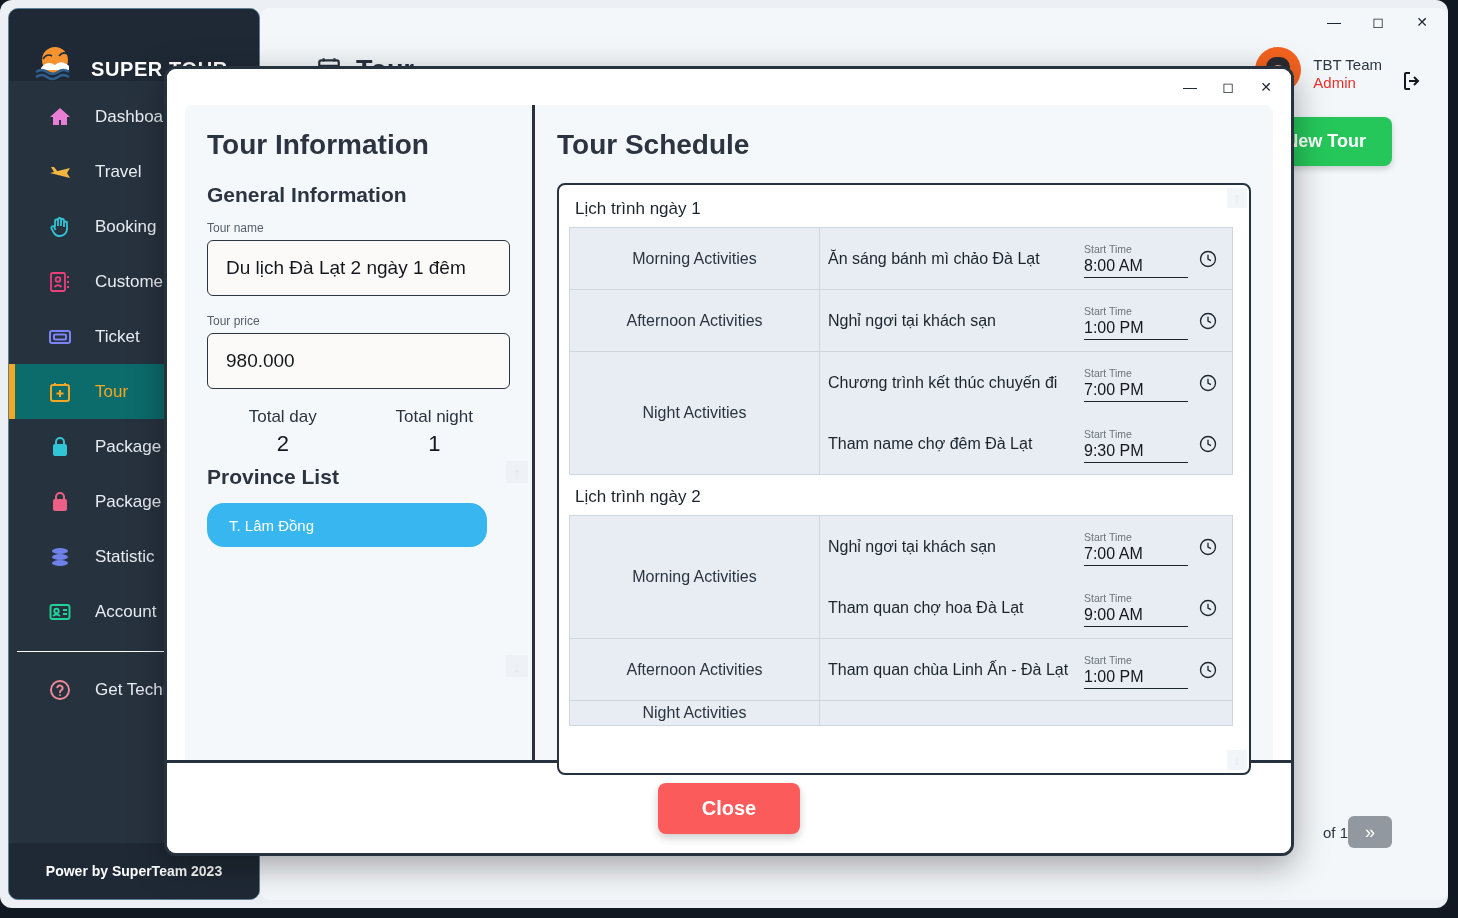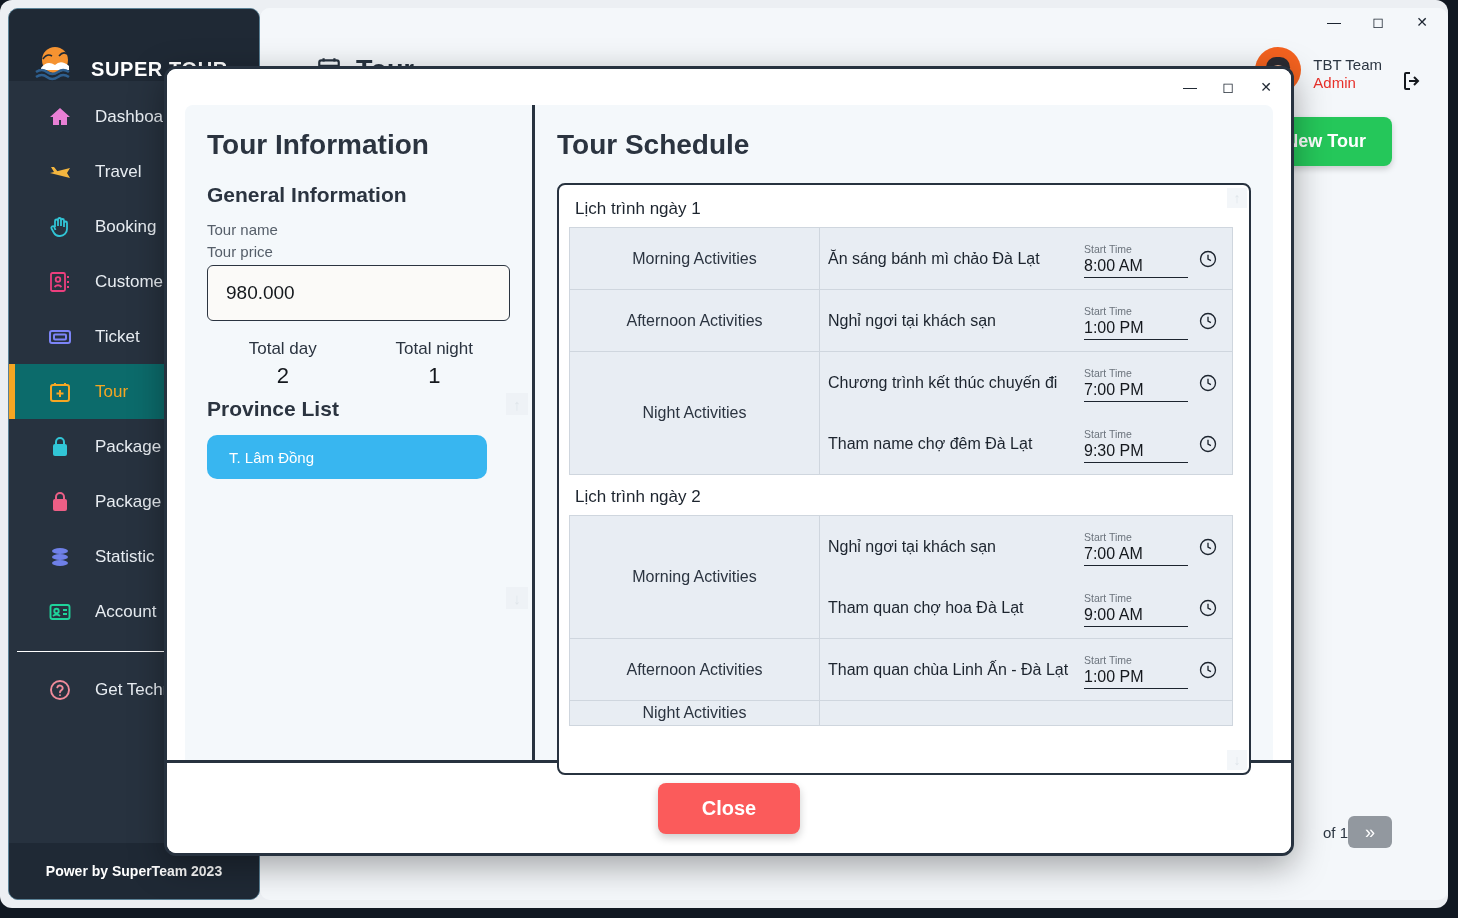--- a/index.html
+++ b/index.html
@@ -152,35 +152,35 @@
     width:350px; flex:none; background:#f4f8fb;
     border-right:3px solid #27323f;
     padding:24px 22px 0 22px;
     position:relative;
     border-radius:8px 0 0 0;
   }
   .panel-right { flex:1; background:#f4f8fb; padding:24px 22px 22px 22px; min-width:0; border-radius:0 8px 0 0; }
 
   .h-title { font-size:28px; font-weight:bold; color:#2b3440; margin-bottom:22px; }
   .h-sub { font-size:21px; font-weight:bold; color:#2b3440; margin-bottom:14px; }
-  .field-label { font-size:15px; color:#555e69; margin-bottom:5px; }
+  .field-label { font-size:12px; color:#555e69; margin-bottom:5px; }
   .field-box {
     width:100%; height:56px; background:#fbfaf8;
     border:1.5px solid #2b3440; border-radius:6px;
     display:flex; align-items:center; padding:0 18px;
     font-size:19px; color:#14181d; margin-bottom:18px;
   }
   .totals { display:flex; gap:0; margin:16px 0 8px 0; }
   .total-cell { flex:1; text-align:center; }
   .total-cap { font-size:17px; color:#2b3440; }
   .total-val { font-size:22px; color:#14181d; margin-top:4px; }
   .province-list { position:relative; margin-top:14px; }
   .province-chip {
     background:#38b6f0; color:#ffffff; font-size:15px;
-    border-radius:10px; height:44px; display:flex; align-items:center;
+    border-radius:17px; height:44px; display:flex; align-items:center;
     padding:0 0 0 22px; width:280px;
     cursor:pointer;
   }
   .scroll-arrow {
     position:absolute; width:22px; height:22px; right:-18px;
     display:flex; align-items:center; justify-content:center;
     color:#dfe5ea; font-size:15px; background:#eef2f6; cursor:pointer;
   }
   .sa-up { top:-42px; }
   .sa-down { top:152px; }
@@ -449,20 +449,21 @@
       <div class="dlg-win-btn">✕</div>
     </div>
 
     <div class="dlg-body">
 
       <div class="panel-left">
         <div class="h-title">Tour Information</div>
         <div class="h-sub">General Information</div>
 
         <div class="field-label">Tour name</div>
+        <div class="field-box">Du lịch Đà Lạt 2 ngày 1 đêm</div>
 
         <div class="field-label">Tour price</div>
         <div class="field-box">980.000</div>
 
         <div class="totals">
           <div class="total-cell">
             <div class="total-cap">Total day</div>
             <div class="total-val">2</div>
           </div>
           <div class="total-cell">

